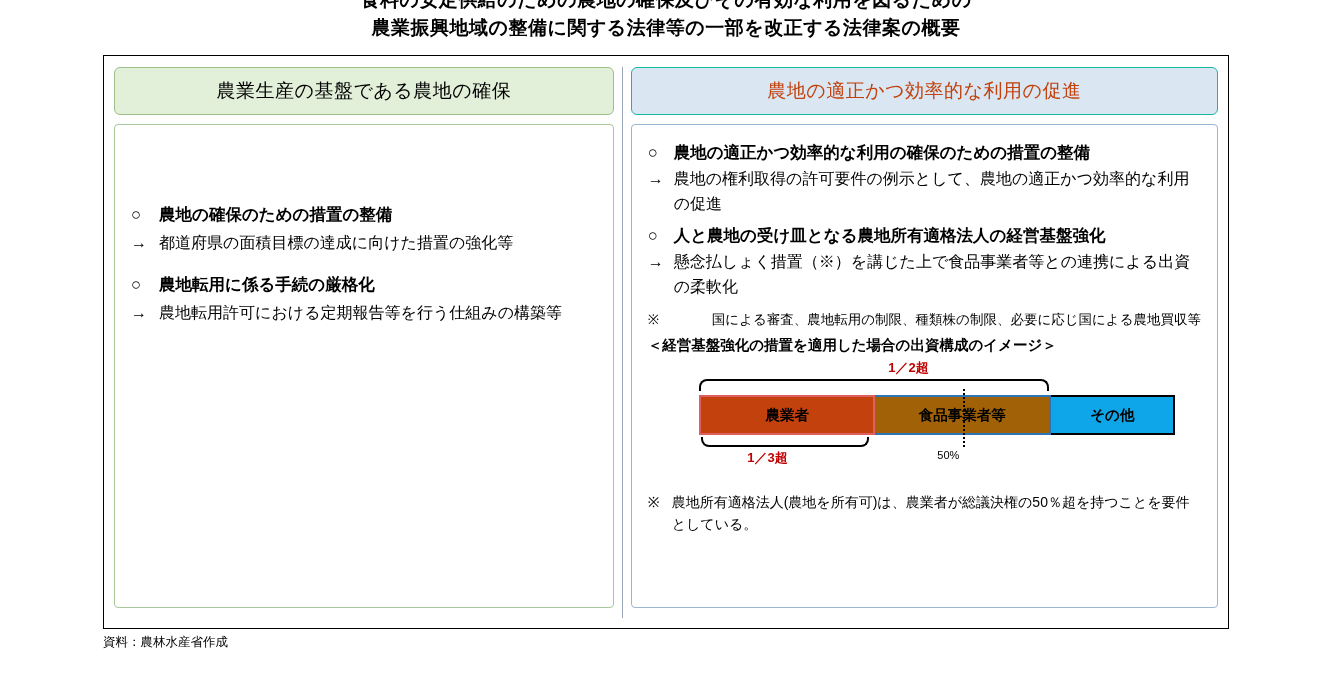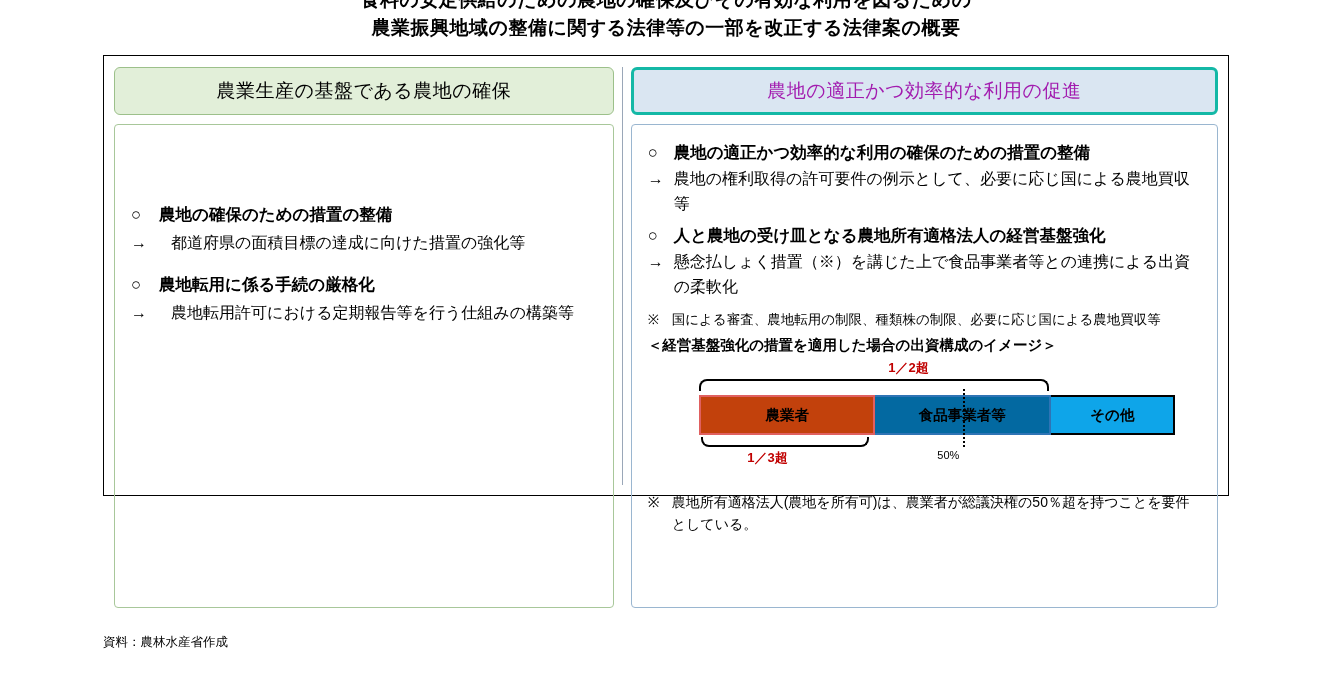--- a/index.html
+++ b/index.html
@@ -37,21 +37,21 @@
   }
   .title-line2 {
     display: block;
   }
   
   .outer-frame {
     position: absolute;
     left: 103px;
     top: 55px;
     width: 1126px;
-    height: 441px;
+    height: 574px;
     border: 1px solid #000000;
     box-sizing: border-box;
     background: #ffffff;
   }
   .columns {
     display: flex;
     width: 100%;
     height: 100%;
     box-sizing: border-box;
     padding: 11px 10px 10px 10px;
@@ -84,22 +84,22 @@
     border-radius: 6px;
     letter-spacing: 0.5px;
   }
   .header-green {
     background: #e2efd9;
     border: 1px solid #9cc08a;
     color: #000;
   }
   .header-blue {
     background: #dae6f2;
-    border: 3px solid #14b8a6;
-    color: #a21caf;
+    border: 1px solid #14b8a6;
+    color: #c2410c;
   }
   
   .body-box {
     box-sizing: border-box;
     margin-top: 9px;
     height: 484px;
     border-radius: 4px;
     padding: 14px 16px;
   }
   .body-green {
@@ -133,21 +133,20 @@
     align-items: flex-start;
     line-height: 25px;
     margin-top: 3px;
   }
   .item-sub .arrow {
     width: 28px;
     flex: 0 0 28px;
   }
   .item-sub .sub-text {
     flex: 1;
-    margin-left: 12px;
   }
   
   .r-item { margin-bottom: 6px; }
   .r-head {
     font-size: 16.5px;
     font-weight: bold;
     display: flex;
     align-items: flex-start;
     line-height: 26px;
   }
@@ -162,21 +161,21 @@
   .r-sub .arrow { width: 26px; flex: 0 0 26px; }
   .r-sub .sub-text { flex: 1; }
   .note {
     font-size: 13.5px;
     line-height: 21px;
     display: flex;
     margin-top: 10px;
     margin-bottom: 6px;
   }
   .note .mark { width: 24px; flex: 0 0 24px; }
-  .note .note-text { flex: 1; }
+  .note .note-text { flex: 1; text-align: right; }
   .img-caption {
     font-size: 14.5px;
     font-weight: bold;
     margin-top: 4px;
     margin-bottom: 2px;
   }
   
   .diagram {
     position: relative;
     width: 470px;
@@ -219,21 +218,21 @@
     font-weight: bold;
     height: 40px;
   }
   .bar-farmer {
     width: 176px;
     background: #c2410c;
     border: 2px solid #e06060;
   }
   .bar-food {
     width: 176px;
-    background: #0369a1;
+    background: #a16207;
     border: 2px solid #2e74b5;
     border-left: none;
   }
   .bar-other {
     width: 124px;
     background: #0ea5e9;
     border: 2px solid #000000;
     border-left: none;
   }
   .dotted-line {
@@ -336,21 +335,21 @@
         <div class="col-header header-blue">農地の適正かつ効率的な利用の促進</div>
         <div class="body-box body-blue">
 
           <div class="r-item">
             <div class="r-head">
               <span class="marker">○</span>
               <span>農地の適正かつ効率的な利用の確保のための措置の整備</span>
             </div>
             <div class="r-sub">
               <span class="arrow">→</span>
-              <span class="sub-text">農地の権利取得の許可要件の例示として、必要に応じ国による農地買収等</span>
+              <span class="sub-text">農地の権利取得の許可要件の例示として、農地の適正かつ効率的な利用の促進</span>
             </div>
           </div>
 
           <div class="r-item">
             <div class="r-head">
               <span class="marker">○</span>
               <span>人と農地の受け皿となる農地所有適格法人の経営基盤強化</span>
             </div>
             <div class="r-sub">
               <span class="arrow">→</span>

